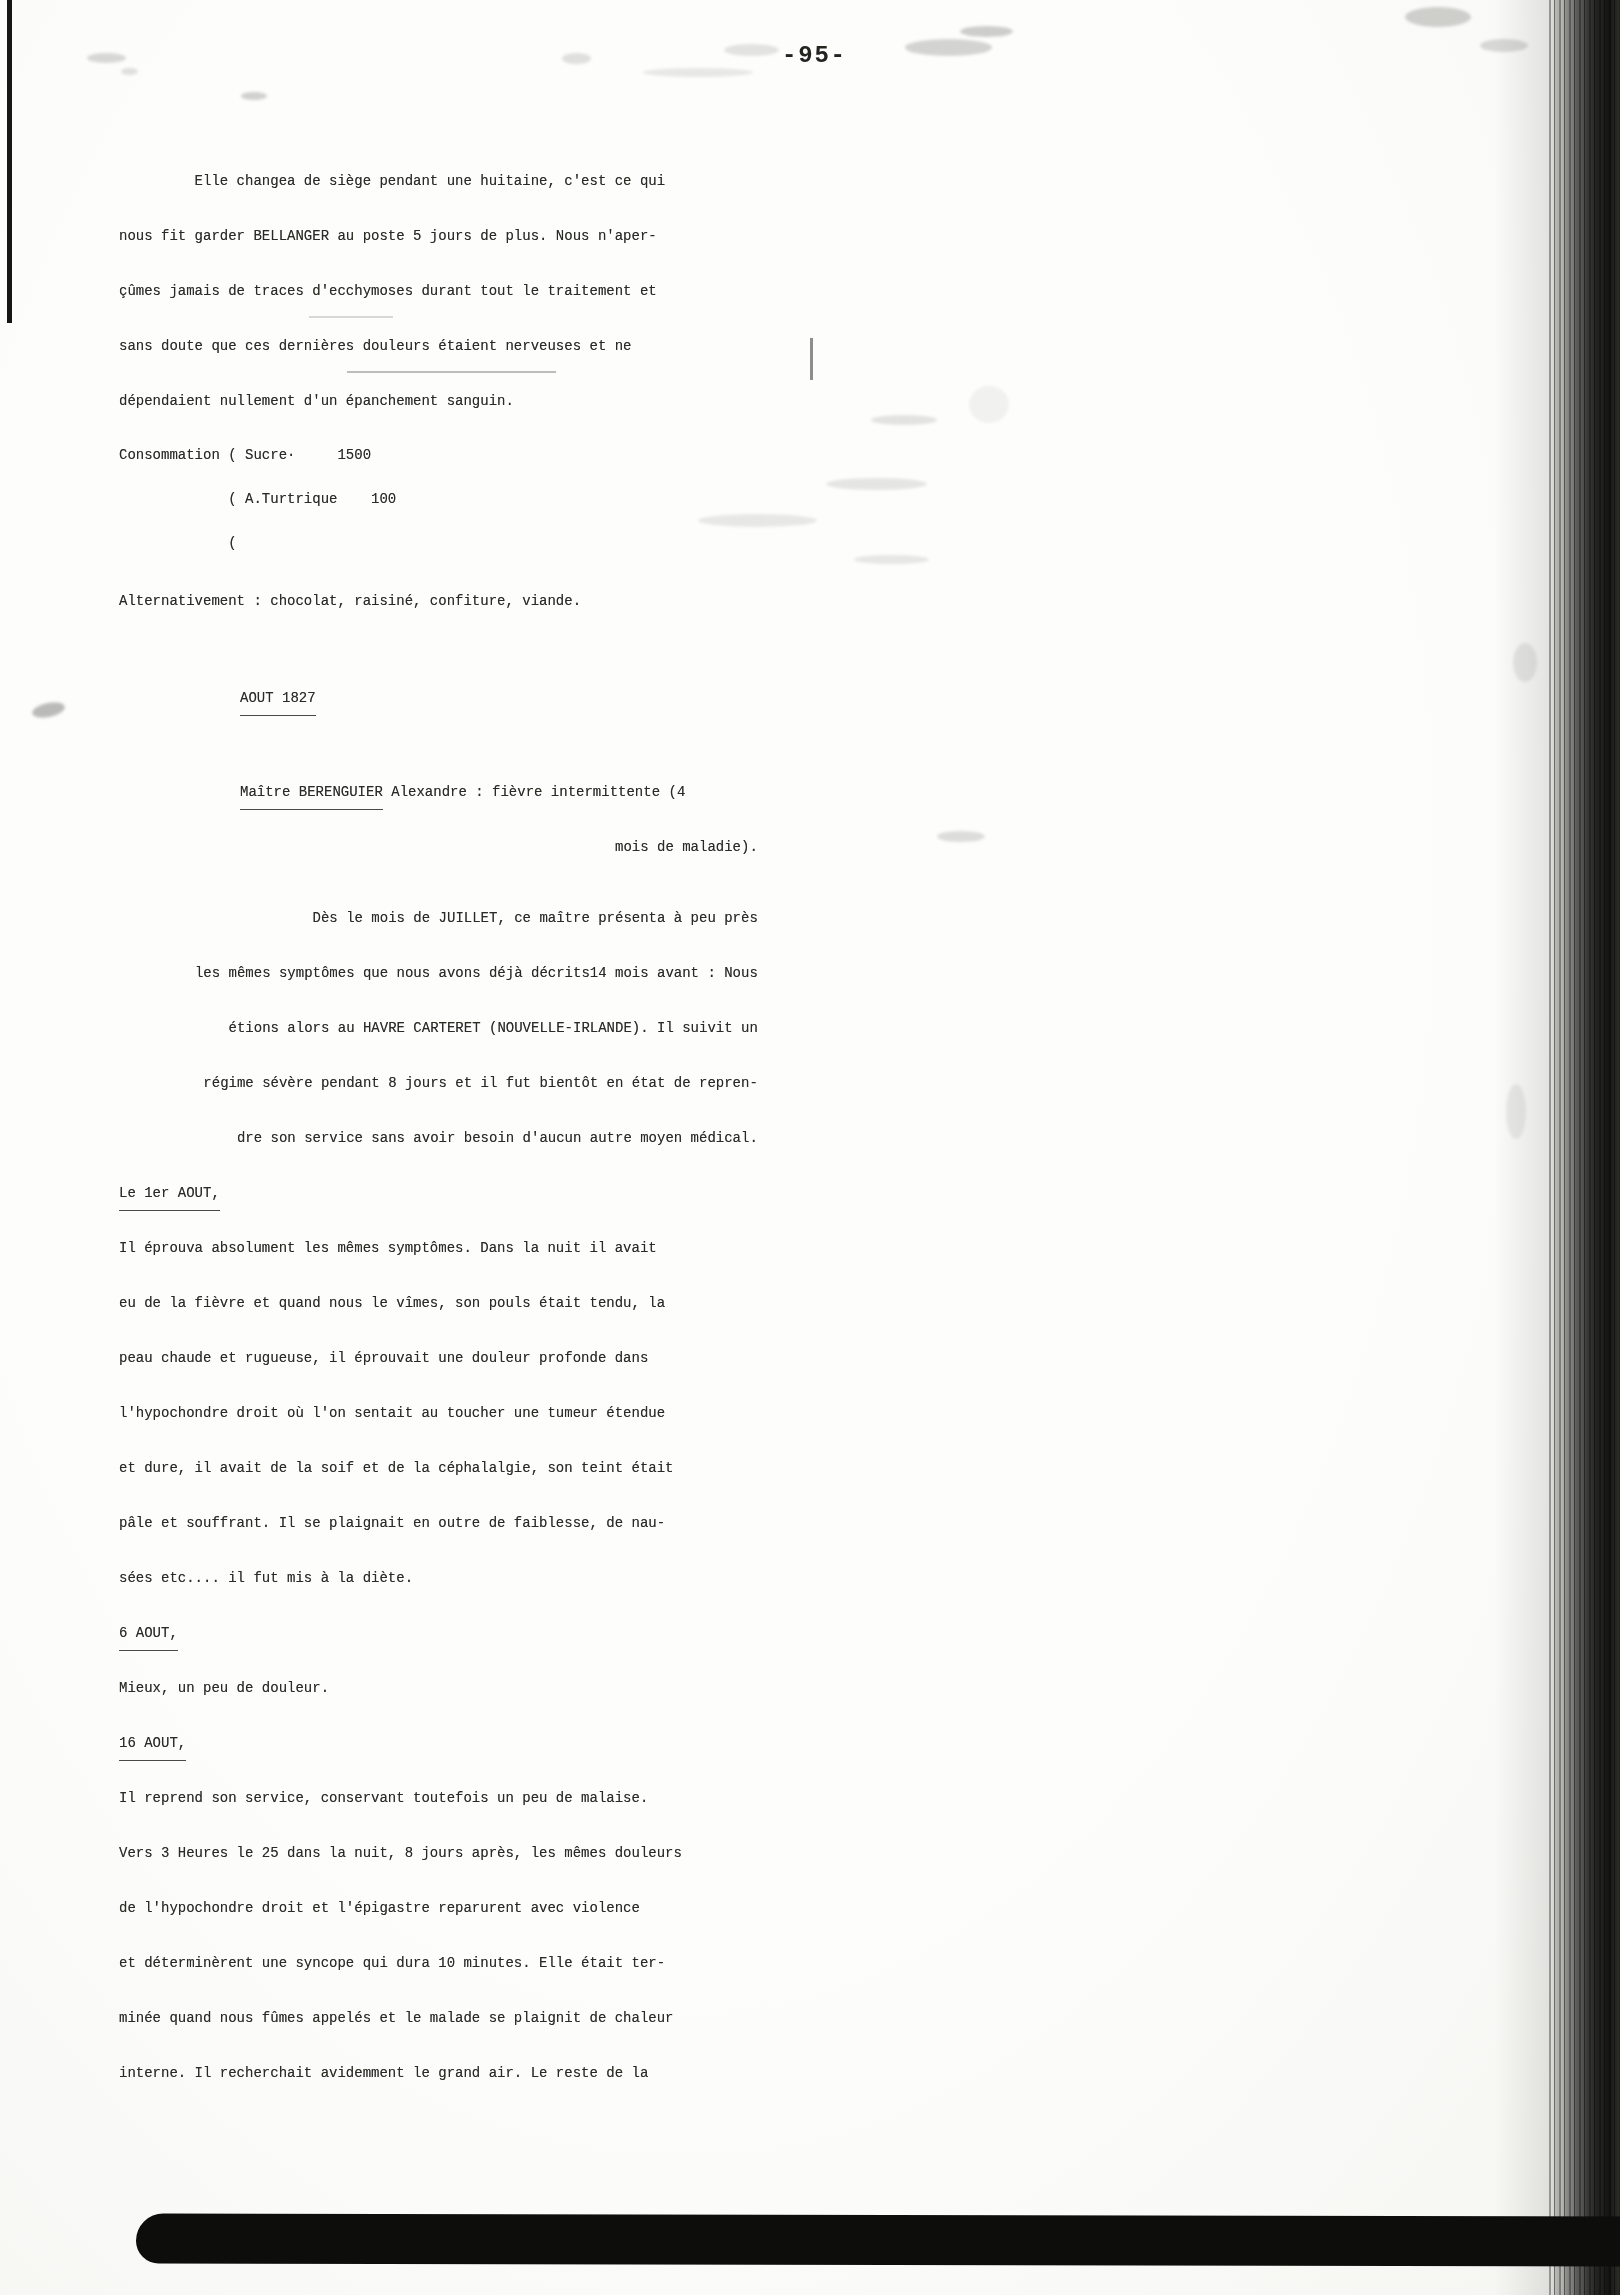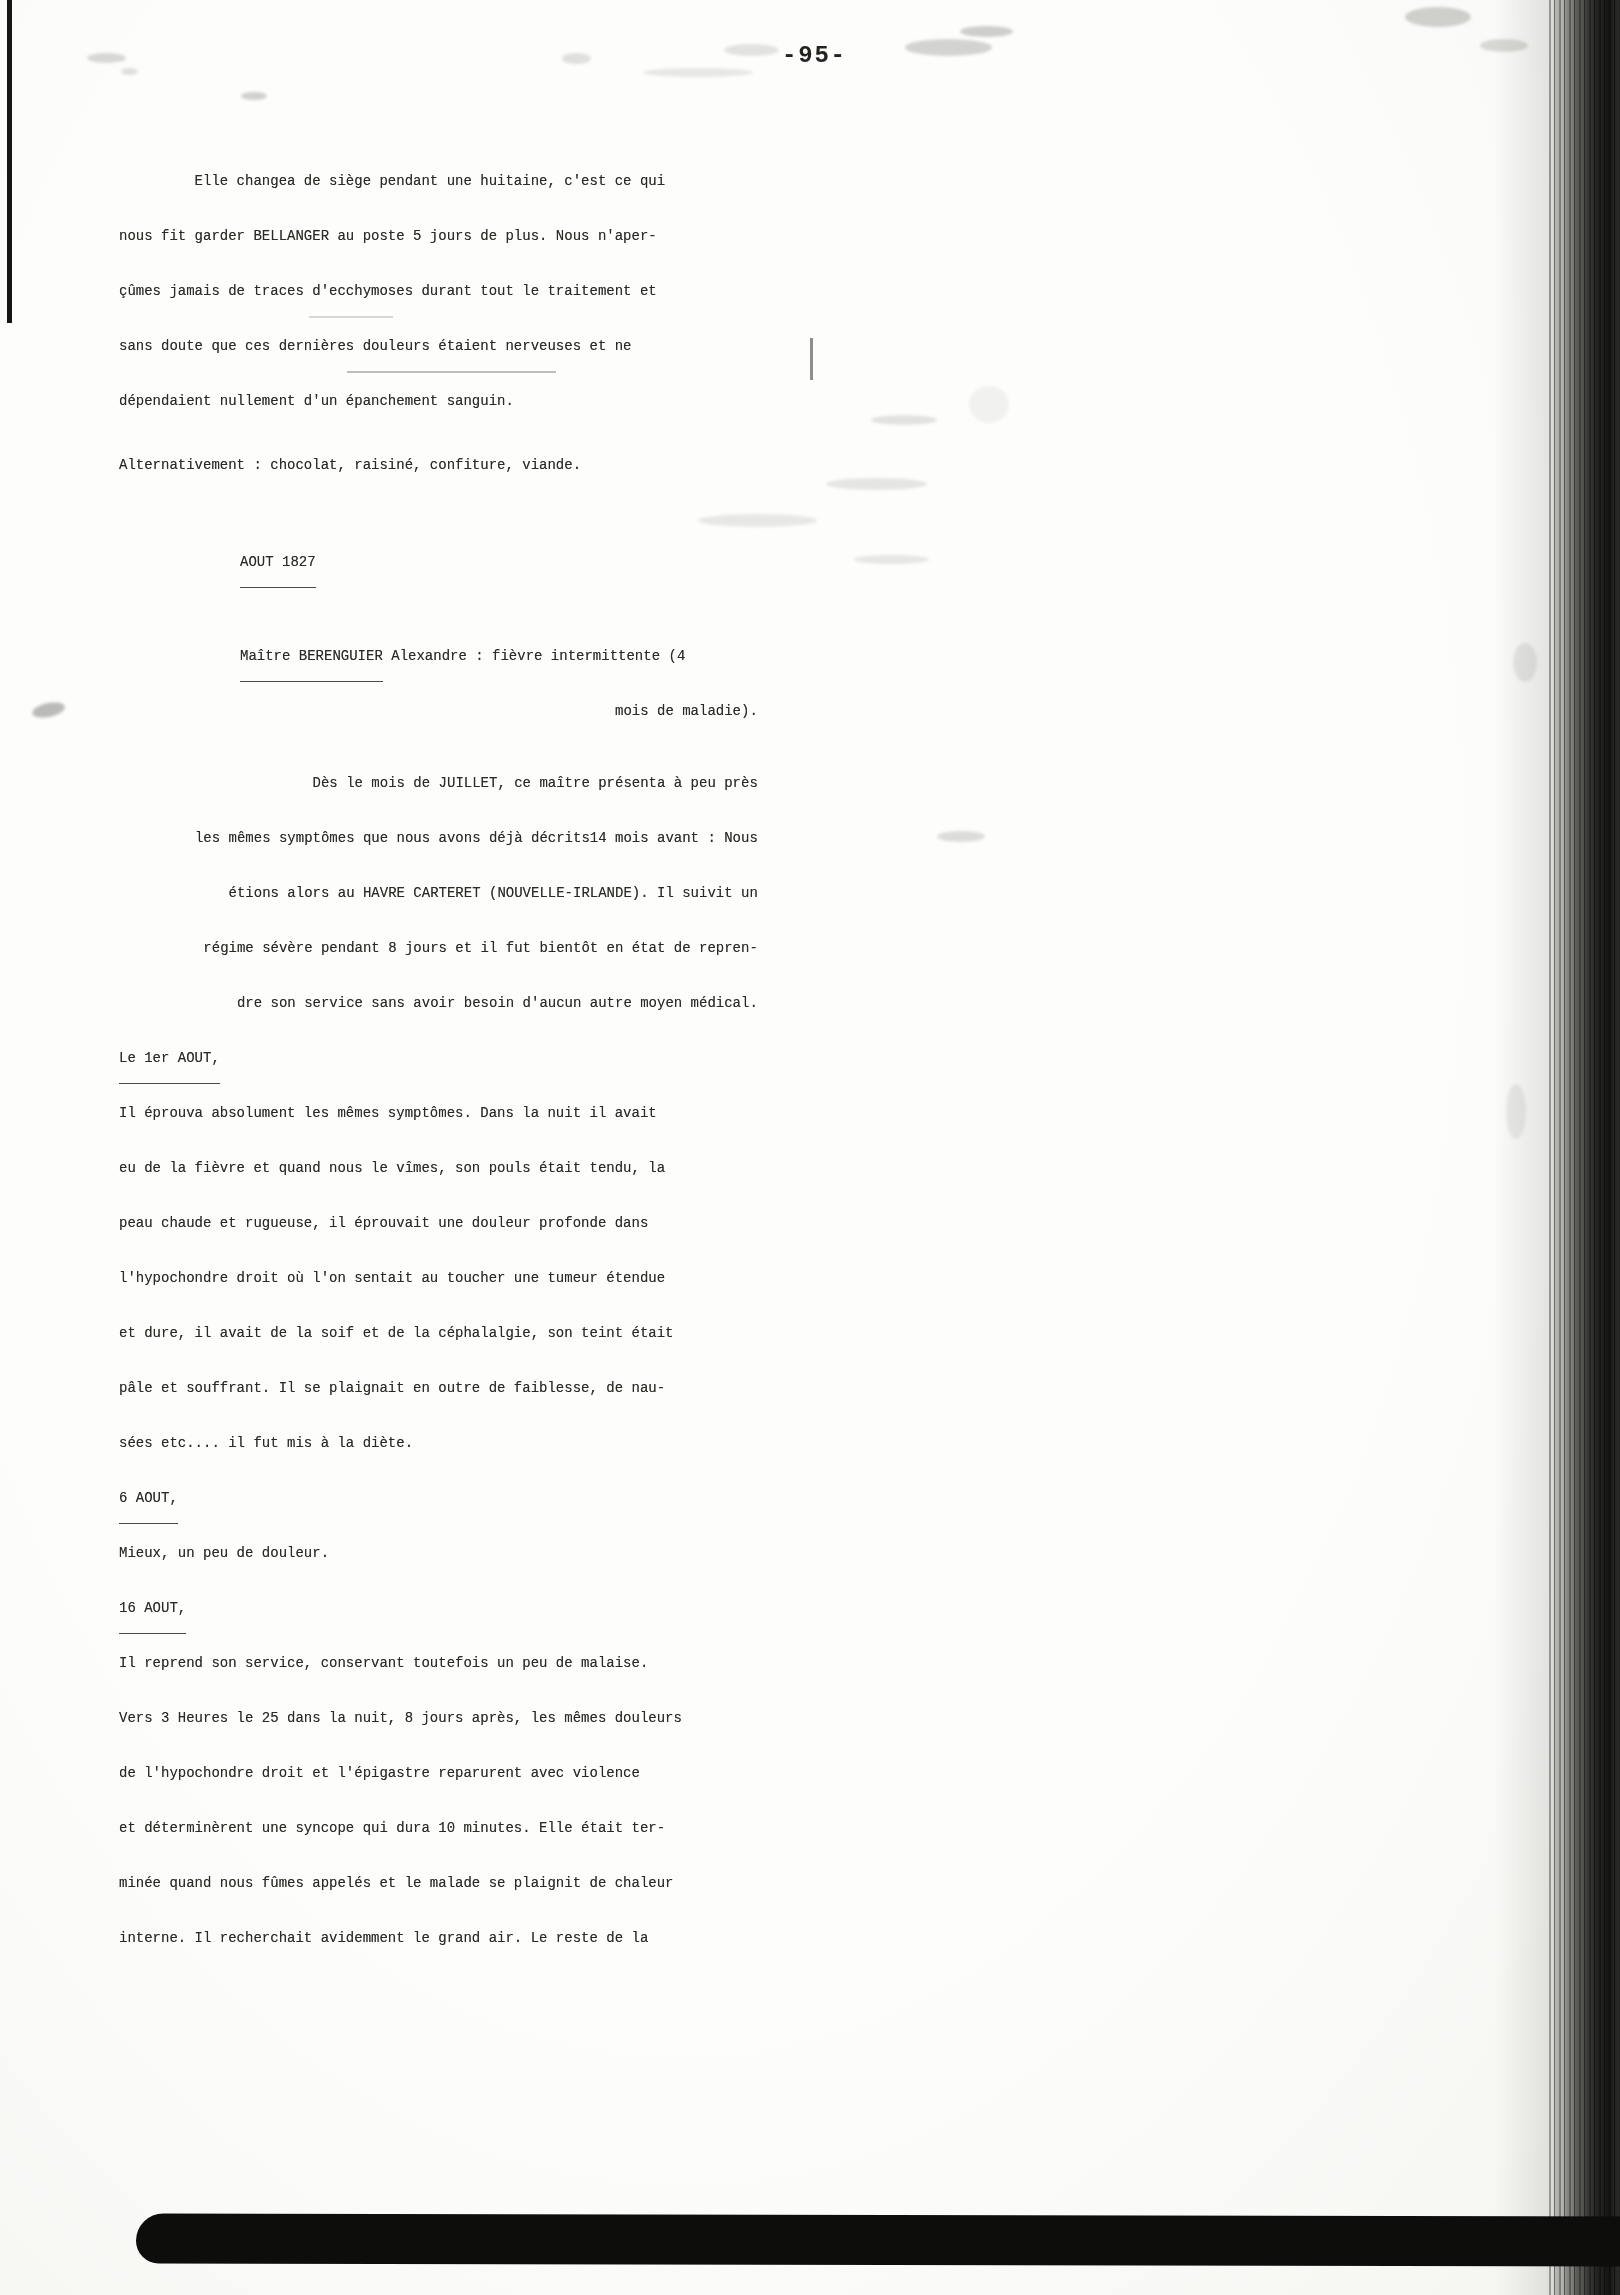--- a/index.html
+++ b/index.html
@@ -40,21 +40,21 @@
   .line, .lines { white-space: pre; }
   .consumption { line-height: 44px; margin-top: 3.7px; }
   .alternative { margin-top: 9.2px; }
   .heading { margin-top: 42px; margin-left: 121px; }
   .patient-block { margin-top: 39px; }
   .patient-first { margin-left: 121px; }
   .patient-l2 { margin-left: 496px; }
   .intro { margin-top: 16.5px; text-align: right; }
   .u {
     border-bottom: 1.8px solid rgba(42,42,36,0.85);
-    padding-bottom: 17px;
+    padding-bottom: 9px;
   }
   
   .left-line {
     position: absolute;
     left: 7.3px; top: 0;
     width: 4.6px; height: 323px;
     background: #161614;
   }
   .binding {
     position: absolute;
@@ -104,20 +104,23 @@
 
   <div class="content">
 
     <div class="lines">         Elle changea de siège pendant une huitaine, c'est ce qui
 nous fit garder BELLANGER au poste 5 jours de plus. Nous n'aper-
 çûmes jamais de traces d'ecchymoses durant tout le traitement et
 sans doute que ces dernières douleurs étaient nerveuses et ne
 dépendaient nullement d'un épanchement sanguin.</div>
 
 
+    <div class="lines consumption">Consommation ( Sucre·     1500
+             ( A.Turtrique    100
+             (</div>
 
     <div class="line alternative">Alternativement : chocolat, raisiné, confiture, viande.</div>
 
     <div class="line heading"><span class="u">AOUT 1827</span></div>
 
     <div class="patient-block">
       <div class="line patient-first"><span class="u">Maître BERENGUIER</span><span> Alexandre : fièvre intermittente (4</span></div>
       <div class="line patient-l2">mois de maladie).</div>
     </div>
 

